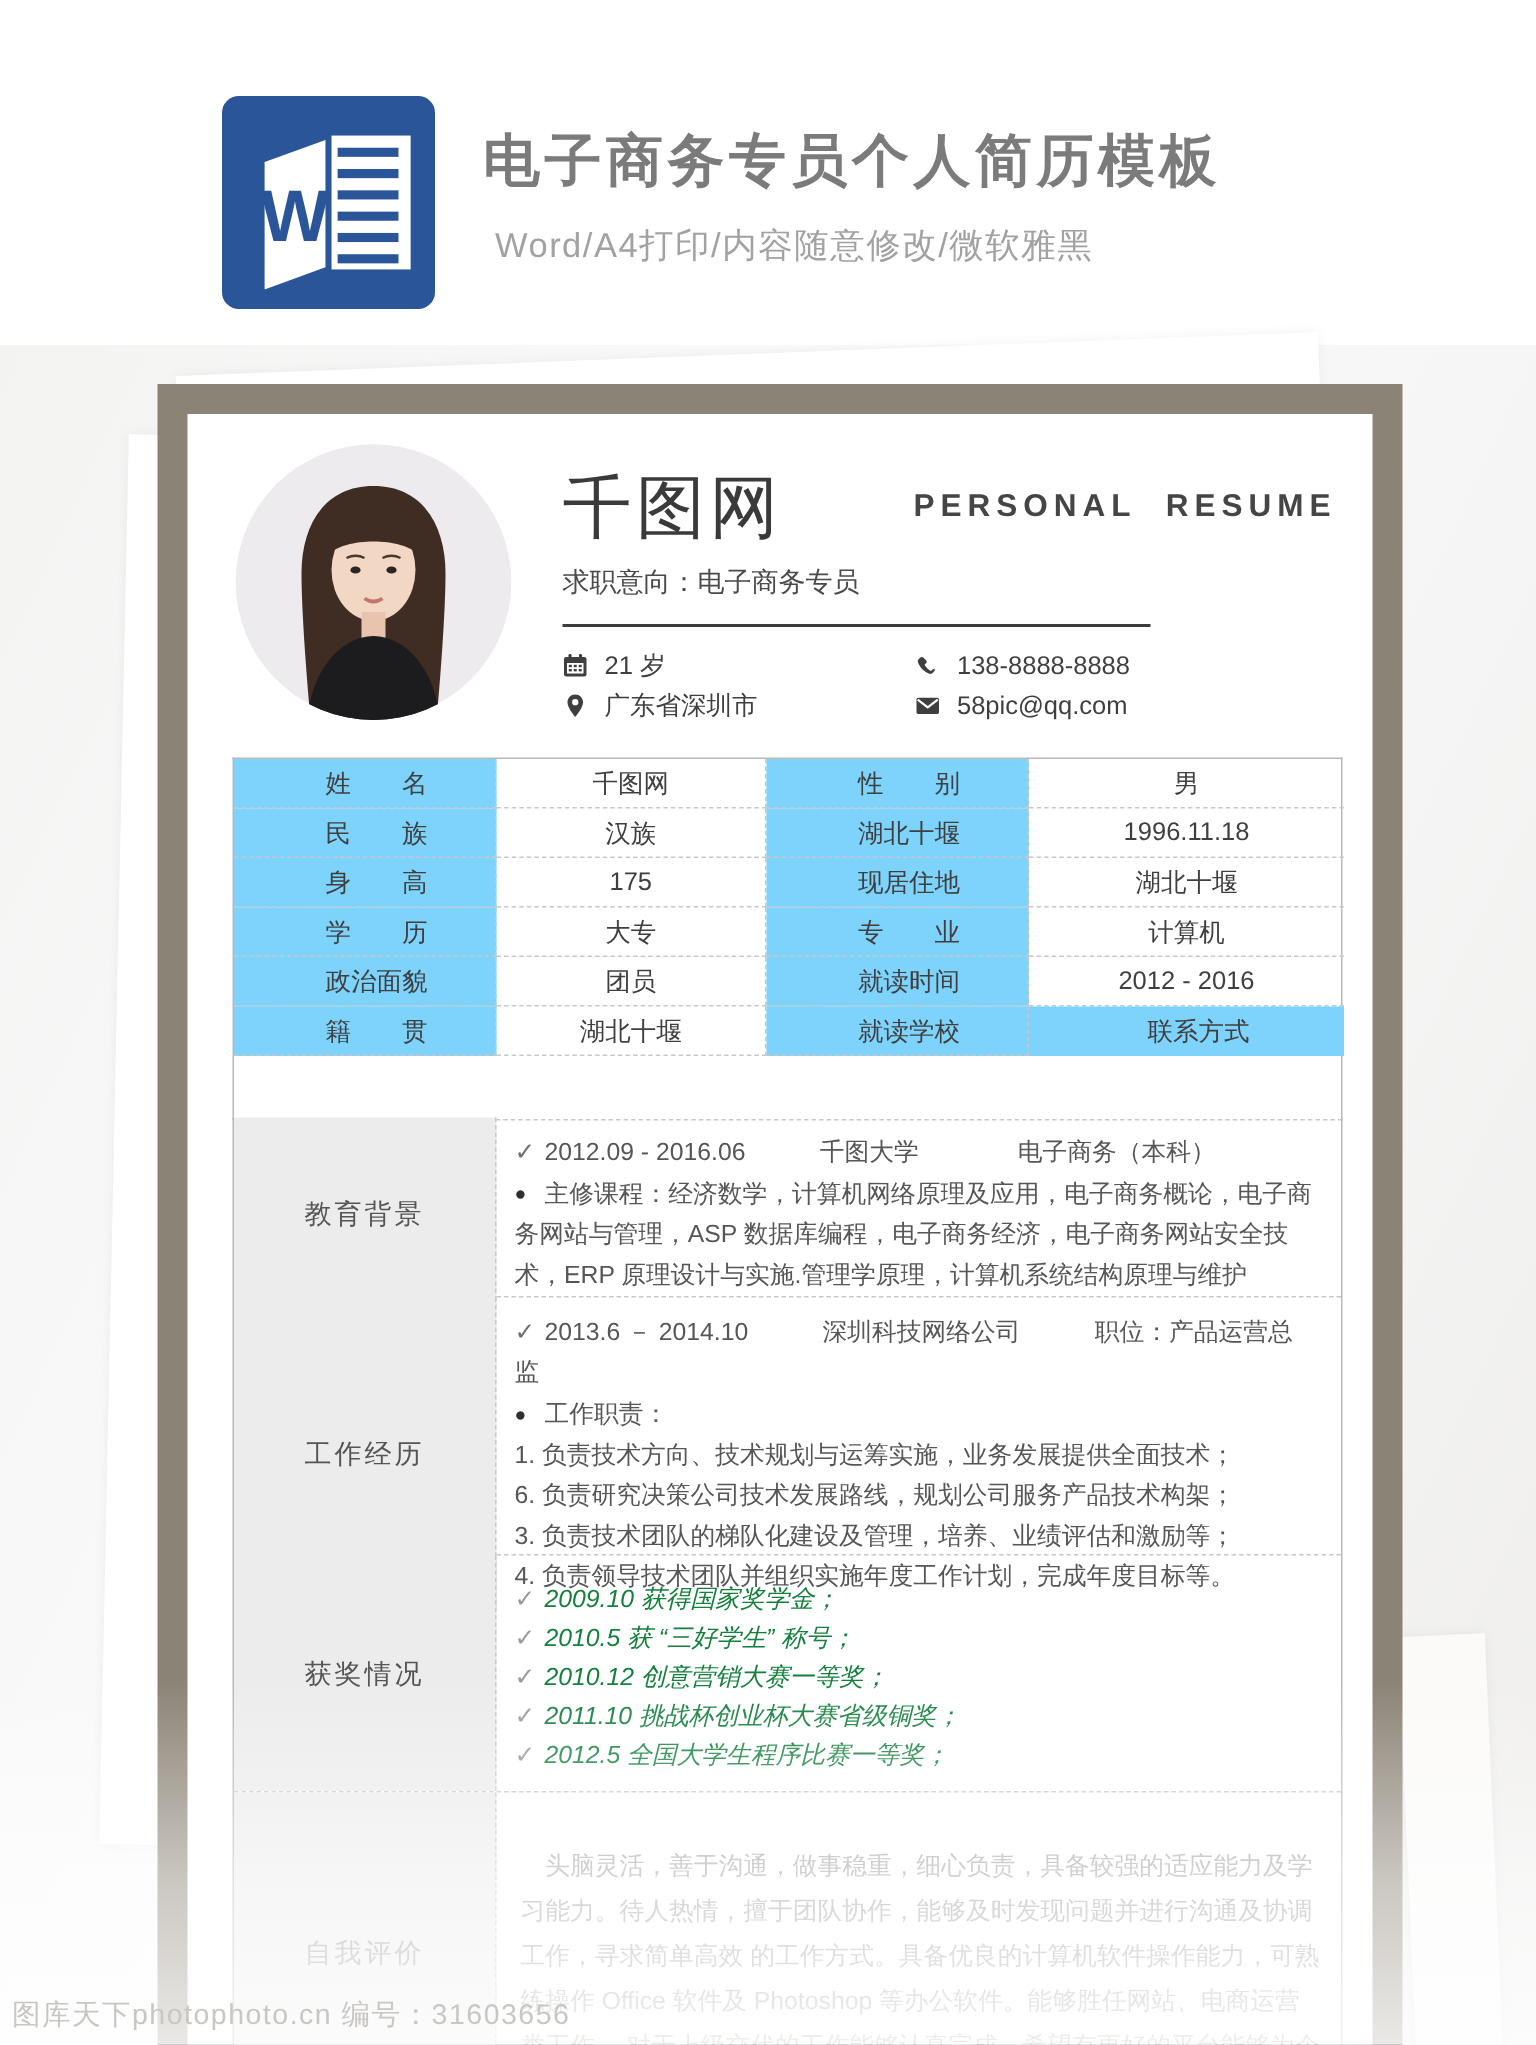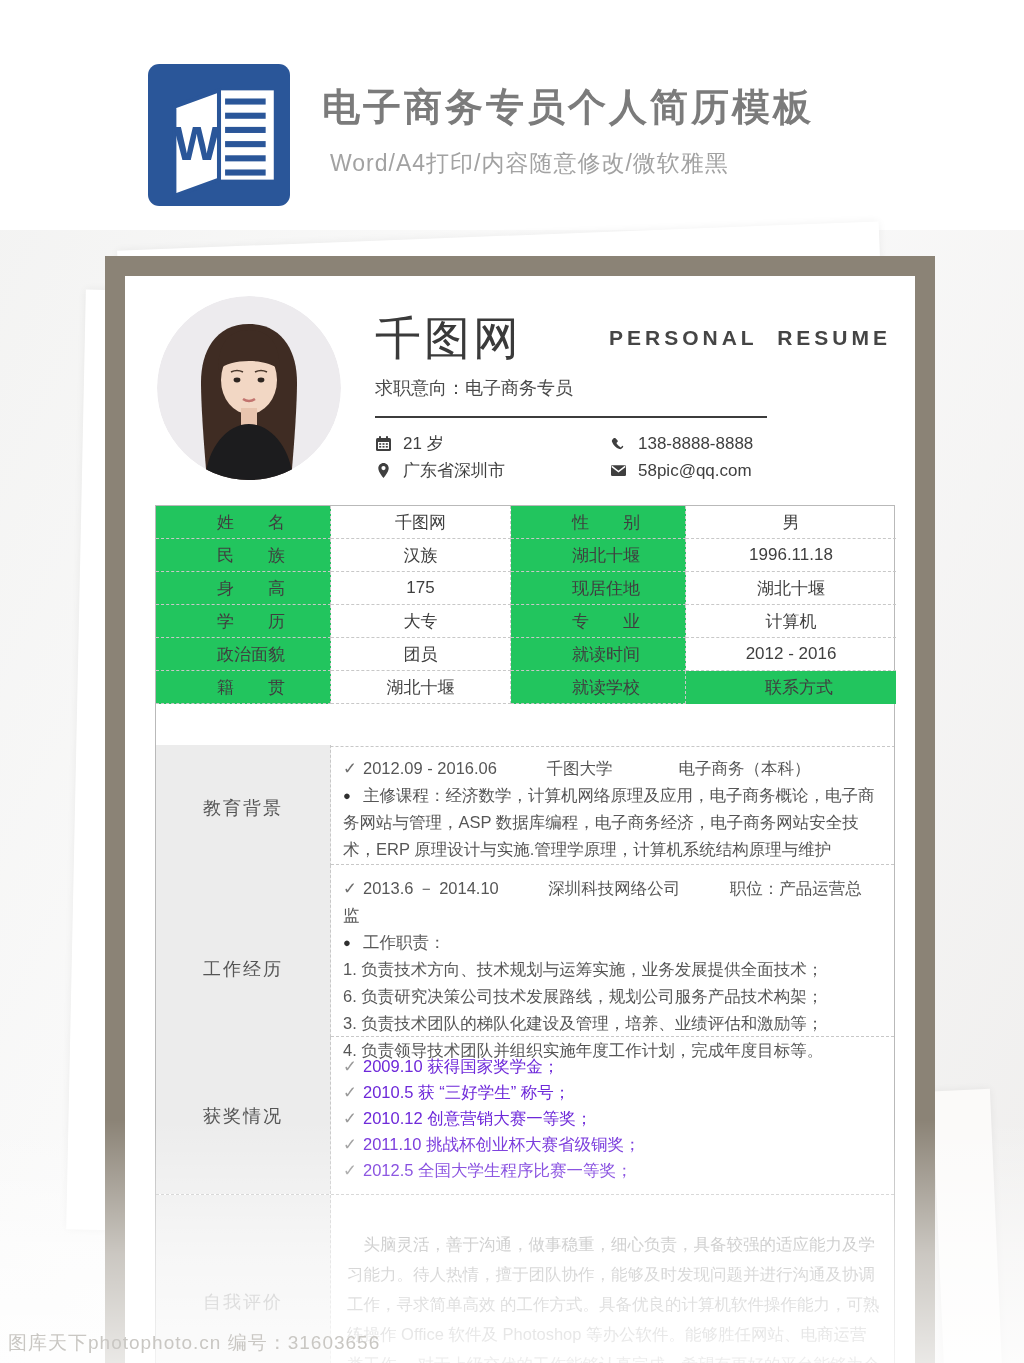--- a/index.html
+++ b/index.html
@@ -54,21 +54,21 @@
   
   .info-table {
     position:absolute; left:30px; top:229px; width:740px;
     display:grid; grid-template-columns:175px 180px 175px 210px;
     grid-template-rows:repeat(6,33px) 42px;
     border:1px solid #b9b9b9; border-bottom:1px dashed #c8c8c8;
     font-size:17px; color:#3f3f3f;
   }
   .cell { display:flex; align-items:center; justify-content:center;
           border-right:1px dashed #c8c8c8; border-bottom:1px dashed #c8c8c8; white-space:nowrap; }
-  .cell.lab { background:#22c55e;padding-left:16px; }
+  .cell.lab { background:#7dd3fc;padding-left:16px; }
   .cell:nth-child(4n) { border-right:none; }
   .cell.cv { grid-column:2 / 5; border-right:none; }
   .cell.bl, .cell.cv { border-bottom:none; }
 
   
   .sections {
     position:absolute; left:30px; top:469px; width:740px;
     border:1px solid #b9b9b9; border-top:none;
     font-size:16.5px; color:#565656;
   }
@@ -81,21 +81,21 @@
   }
   .sec-content { padding:10px 16px 8px 12px; line-height:27px; }
   .sec-edu    { height:120px; }
   .sec-work   { height:172px; }
   .sec-award  { height:158px; }
   .sec-self   { height:200px; }
   .pre { display:inline-block; width:20px; color:#6f6f6f; }
   .pre.bullet { color:#2f2f2f; font-size:13px; vertical-align:1px; }
   .sec-award .sec-content { padding-top:16px; line-height:26px; }
   .sec-award .pre { color:#9a9a9a; }
-  .sec-award .txt { color:#6d28d9; }
+  .sec-award .txt { color:#15803d;font-style:italic; }
   .sec-self .sec-label { color:#9a9a9a; }
   .self-text { padding:34px 14px 0 16px; line-height:30px; color:#a0a0a0; text-indent:1em; }
 
   
   .fade {
     position:absolute; left:0; top:1120px; width:1024px; height:243px; z-index:3;
     background:linear-gradient(to bottom, rgba(255,255,255,0) 0%, rgba(255,255,255,0.55) 55%, rgba(255,255,255,0.82) 100%);
     pointer-events:none;
   }
   .watermark {

